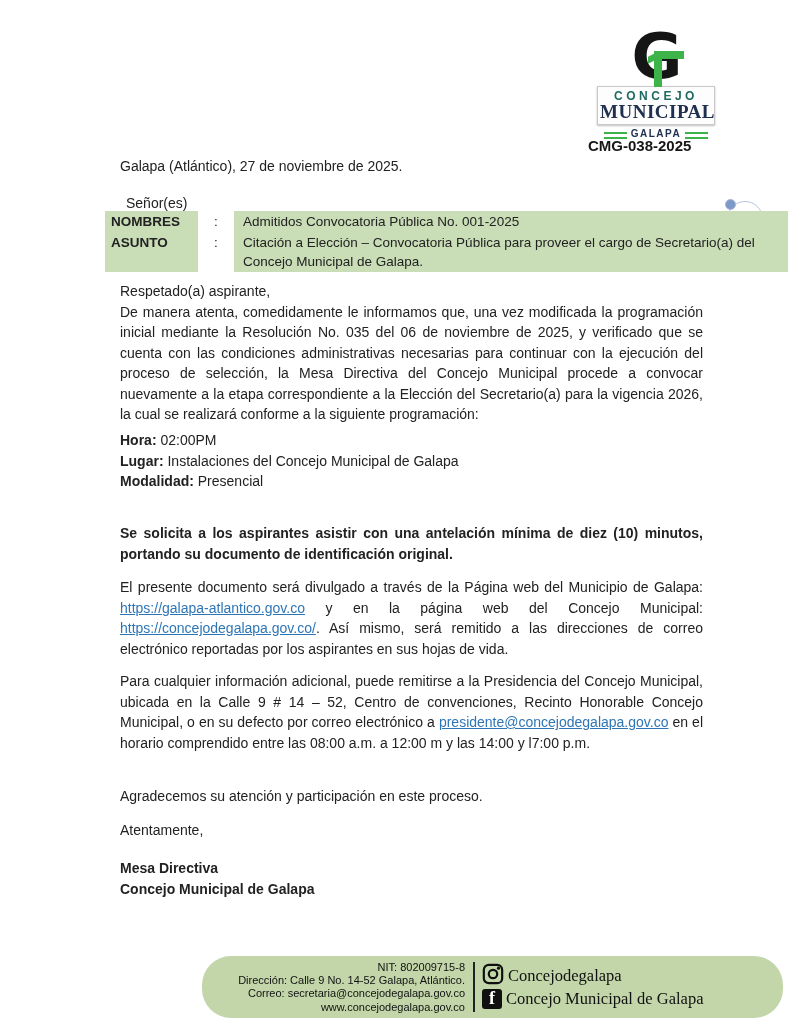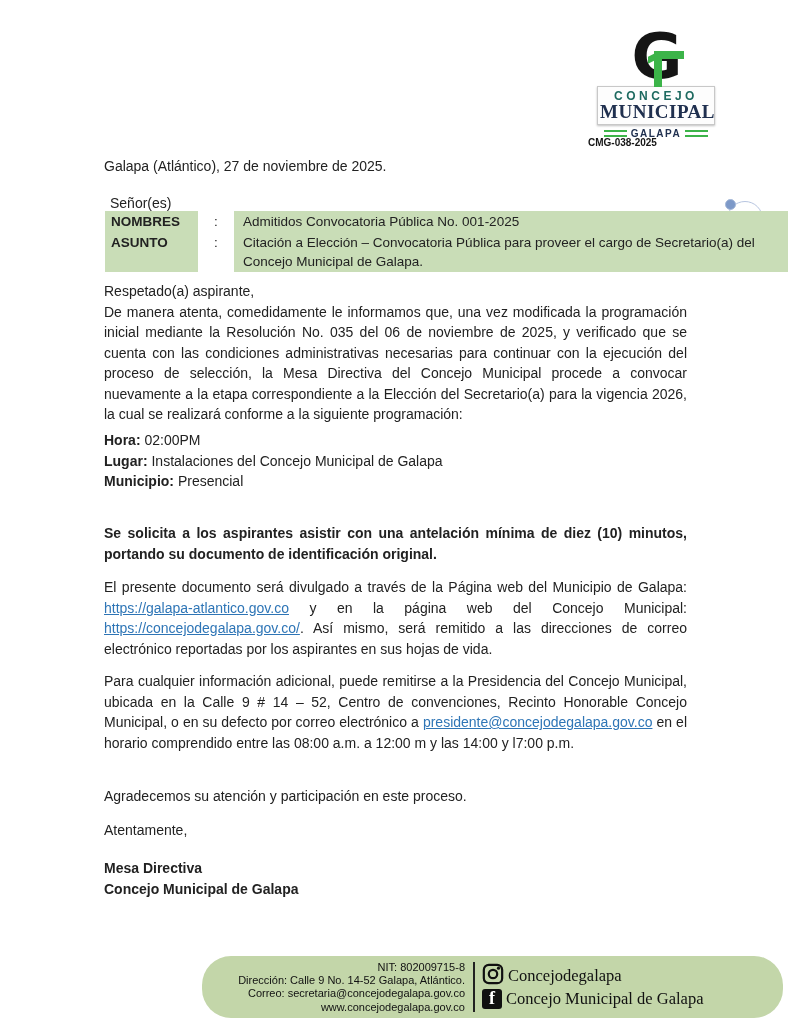--- a/index.html
+++ b/index.html
@@ -25,40 +25,40 @@
   .logo-g-stem { position: absolute; left: 33px; top: 25px; width: 8px; height: 36px; background: #3cb449; }
   .logo-g-bar  { position: absolute; left: 33px; top: 25px; width: 30px; height: 8px; background: #3cb449; }
   .logo-g-flag { position: absolute; left: 27px; top: 29px; width: 7px; height: 7px; background: #3cb449; transform: skewY(-25deg); }
   .logo-plate {
     margin: -4px auto 0; width: 118px; background: #fdfdfd;
     border: 1px solid #c8c8c8; box-shadow: 0 1px 2px rgba(0,0,0,0.25);
     padding: 2px 2px 1px;
   }
   .logo-concejo { font-size: 12px; font-weight: bold; letter-spacing: 3.5px; color: #1e6a60; }
   .logo-municipal { font-family: "Liberation Serif", serif; font-size: 19px; font-weight: bold; color: #20304f; letter-spacing: 0.5px; margin-top: -2px; }
-  .logo-galapa-strip { width: 104px; margin: 3px auto 0; display: flex; align-items: center; gap: 4px; }
+  .logo-galapa-strip { width: 104px; margin: 3px auto 0; display: flex; align-items: flex-end; gap: 4px; }
   .logo-galapa-line { flex: 1; height: 7px; border-top: 2px solid #3cb449; border-bottom: 2px solid #3cb449; }
   .logo-galapa-text { font-size: 10px; font-weight: bold; letter-spacing: 1.5px; color: #20304f; }
 
-  .doc-ref { position: absolute; left: 588px; top: 137px; font-size: 10px; font-weight: bold; color: #161616; }
+  .doc-ref { position: absolute; left: 588px; top: 137px; font-size: 15px; font-weight: bold; color: #161616; }
 
   
   .note-marker {
     position: absolute; left: 727px; top: 201px; width: 36px; height: 36px;
     border: 1.5px solid #b7c5e0; border-radius: 50%; background: #ffffff;
     display: flex; align-items: center; justify-content: center;
     font-family: "Liberation Serif", serif; font-size: 13px; color: #8a7940;
   }
   .note-marker-dot {
     position: absolute; left: -3px; top: -3px; width: 11px; height: 11px;
     border-radius: 50%; background: #7d99c8; border: 1px solid #a5b8d8;
   }
 
   
-  .abs { position: absolute; }
+  .abs { position: absolute; margin-left: 16px; }
   .bodytext { left: 104px; width: 583px; font-size: 14px; line-height: 20.5px; color: #222; }
   .just { text-align: justify; }
   .bold { font-weight: bold; }
   a.doclink { color: #2e75b6; text-decoration: underline; }
 
   
   .rtable {
     position: absolute; left: 105px; top: 211px; width: 700px;
     display: grid; grid-template-columns: 93px 36px 1fr;
     font-size: 13.5px; line-height: 19px;
@@ -132,21 +132,21 @@
   </div>
 
   <div class="abs bodytext" style="top:281px;">
     <div>Respetado(a) aspirante,</div>
     <div class="just">De manera atenta, comedidamente le informamos que, una vez modificada la programación inicial mediante la Resolución No. 035 del 06 de noviembre de 2025, y verificado que se cuenta con las condiciones administrativas necesarias para continuar con la ejecución del proceso de selección, la Mesa Directiva del Concejo Municipal procede a convocar nuevamente a la etapa correspondiente a la Elección del Secretario(a) para la vigencia 2026, la cual se realizará conforme a la siguiente programación:</div>
   </div>
 
   <div class="abs bodytext" style="top:430px;">
     <div><span class="bold">Hora:</span><span> 02:00PM</span></div>
     <div><span class="bold">Lugar:</span><span> Instalaciones del Concejo Municipal de Galapa</span></div>
-    <div><span class="bold">Municipio:</span><span> Presencial</span></div>
+    <div><span class="bold">Modalidad:</span><span> Presencial</span></div>
   </div>
 
   <div class="abs bodytext just" style="top:523px;font-weight:bold;">Se solicita a los aspirantes asistir con una antelación mínima de diez (10) minutos, portando su documento de identificación original.</div>
 
   <div class="abs bodytext just" style="top:577px;">
     <span>El presente documento será divulgado a través de la Página web del Municipio de Galapa: </span><a class="doclink" href="#">https://galapa-atlantico.gov.co</a><span> y en la página web del Concejo Municipal: </span><a class="doclink" href="#">https://concejodegalapa.gov.co/</a><span>. Así mismo, será remitido a las direcciones de correo electrónico reportadas por los aspirantes en sus hojas de vida.</span>
   </div>
 
   <div class="abs bodytext just" style="top:671px;">
     <span>Para cualquier información adicional, puede remitirse a la Presidencia del Concejo Municipal, ubicada en la Calle 9 # 14 – 52, Centro de convenciones, Recinto Honorable Concejo Municipal, o en su defecto por correo electrónico a </span><a class="doclink" href="#">presidente@concejodegalapa.gov.co</a><span> en el horario comprendido entre las 08:00 a.m. a 12:00 m y las 14:00 y l7:00 p.m.</span>

